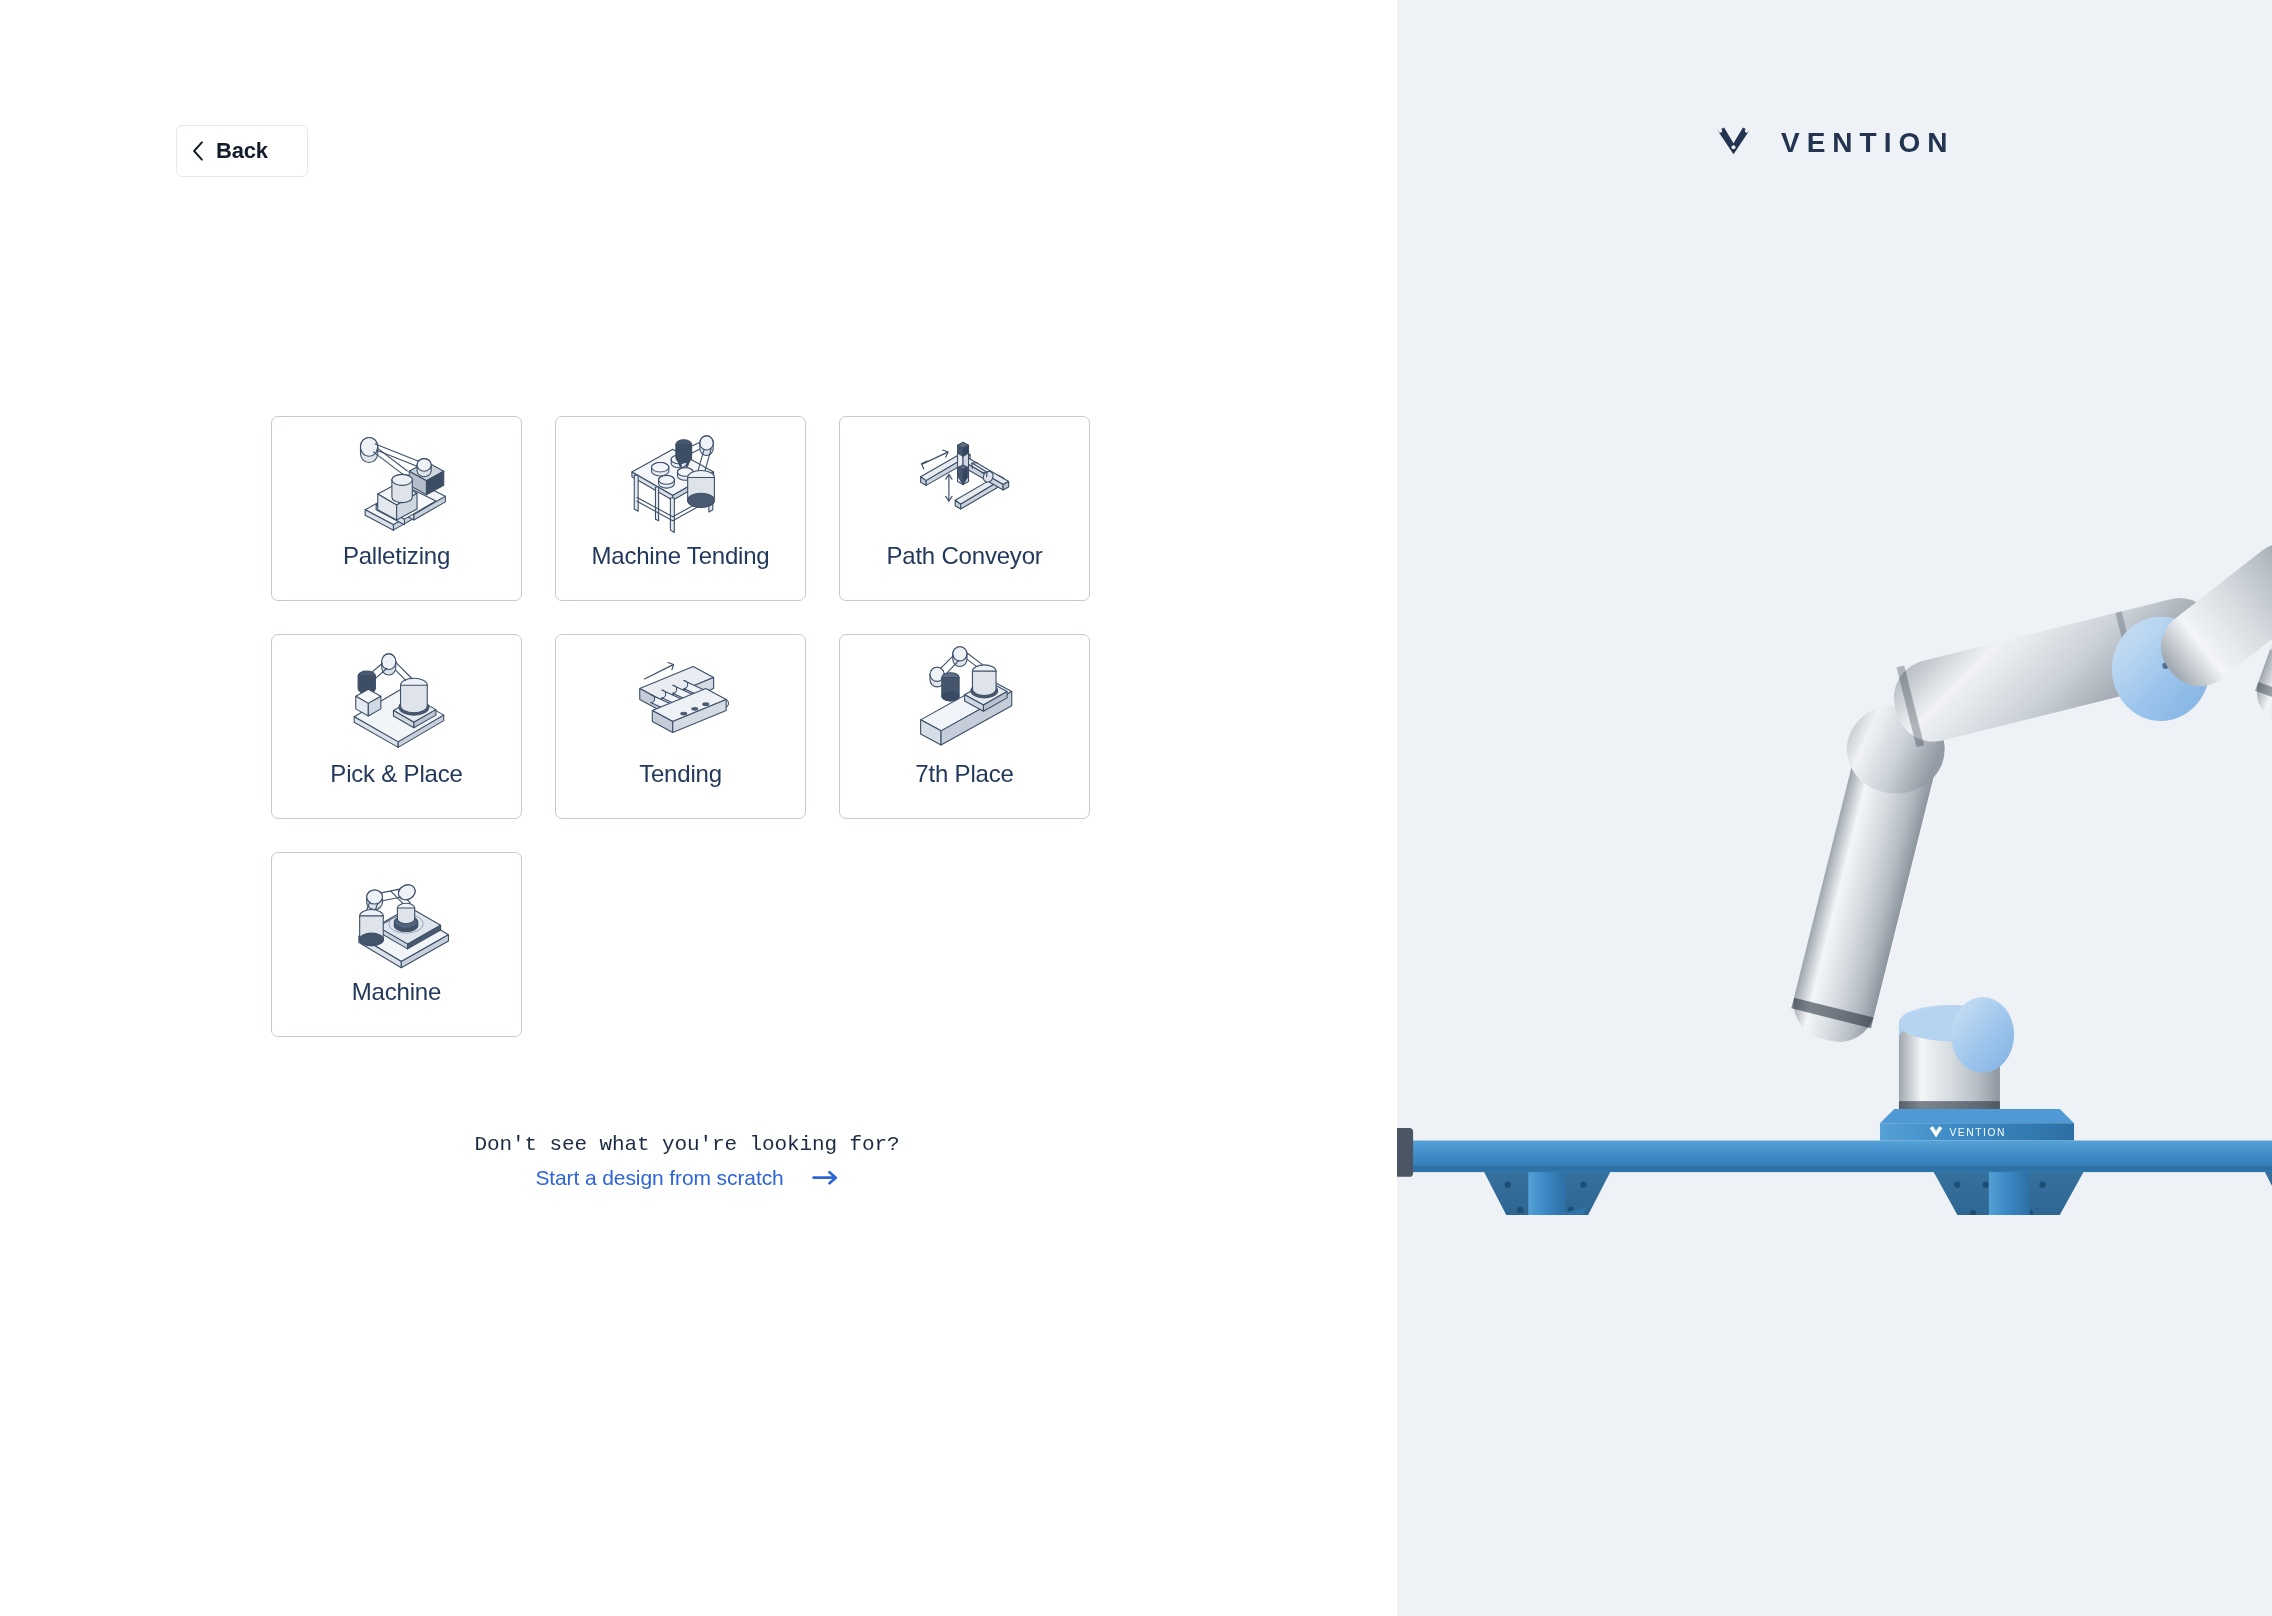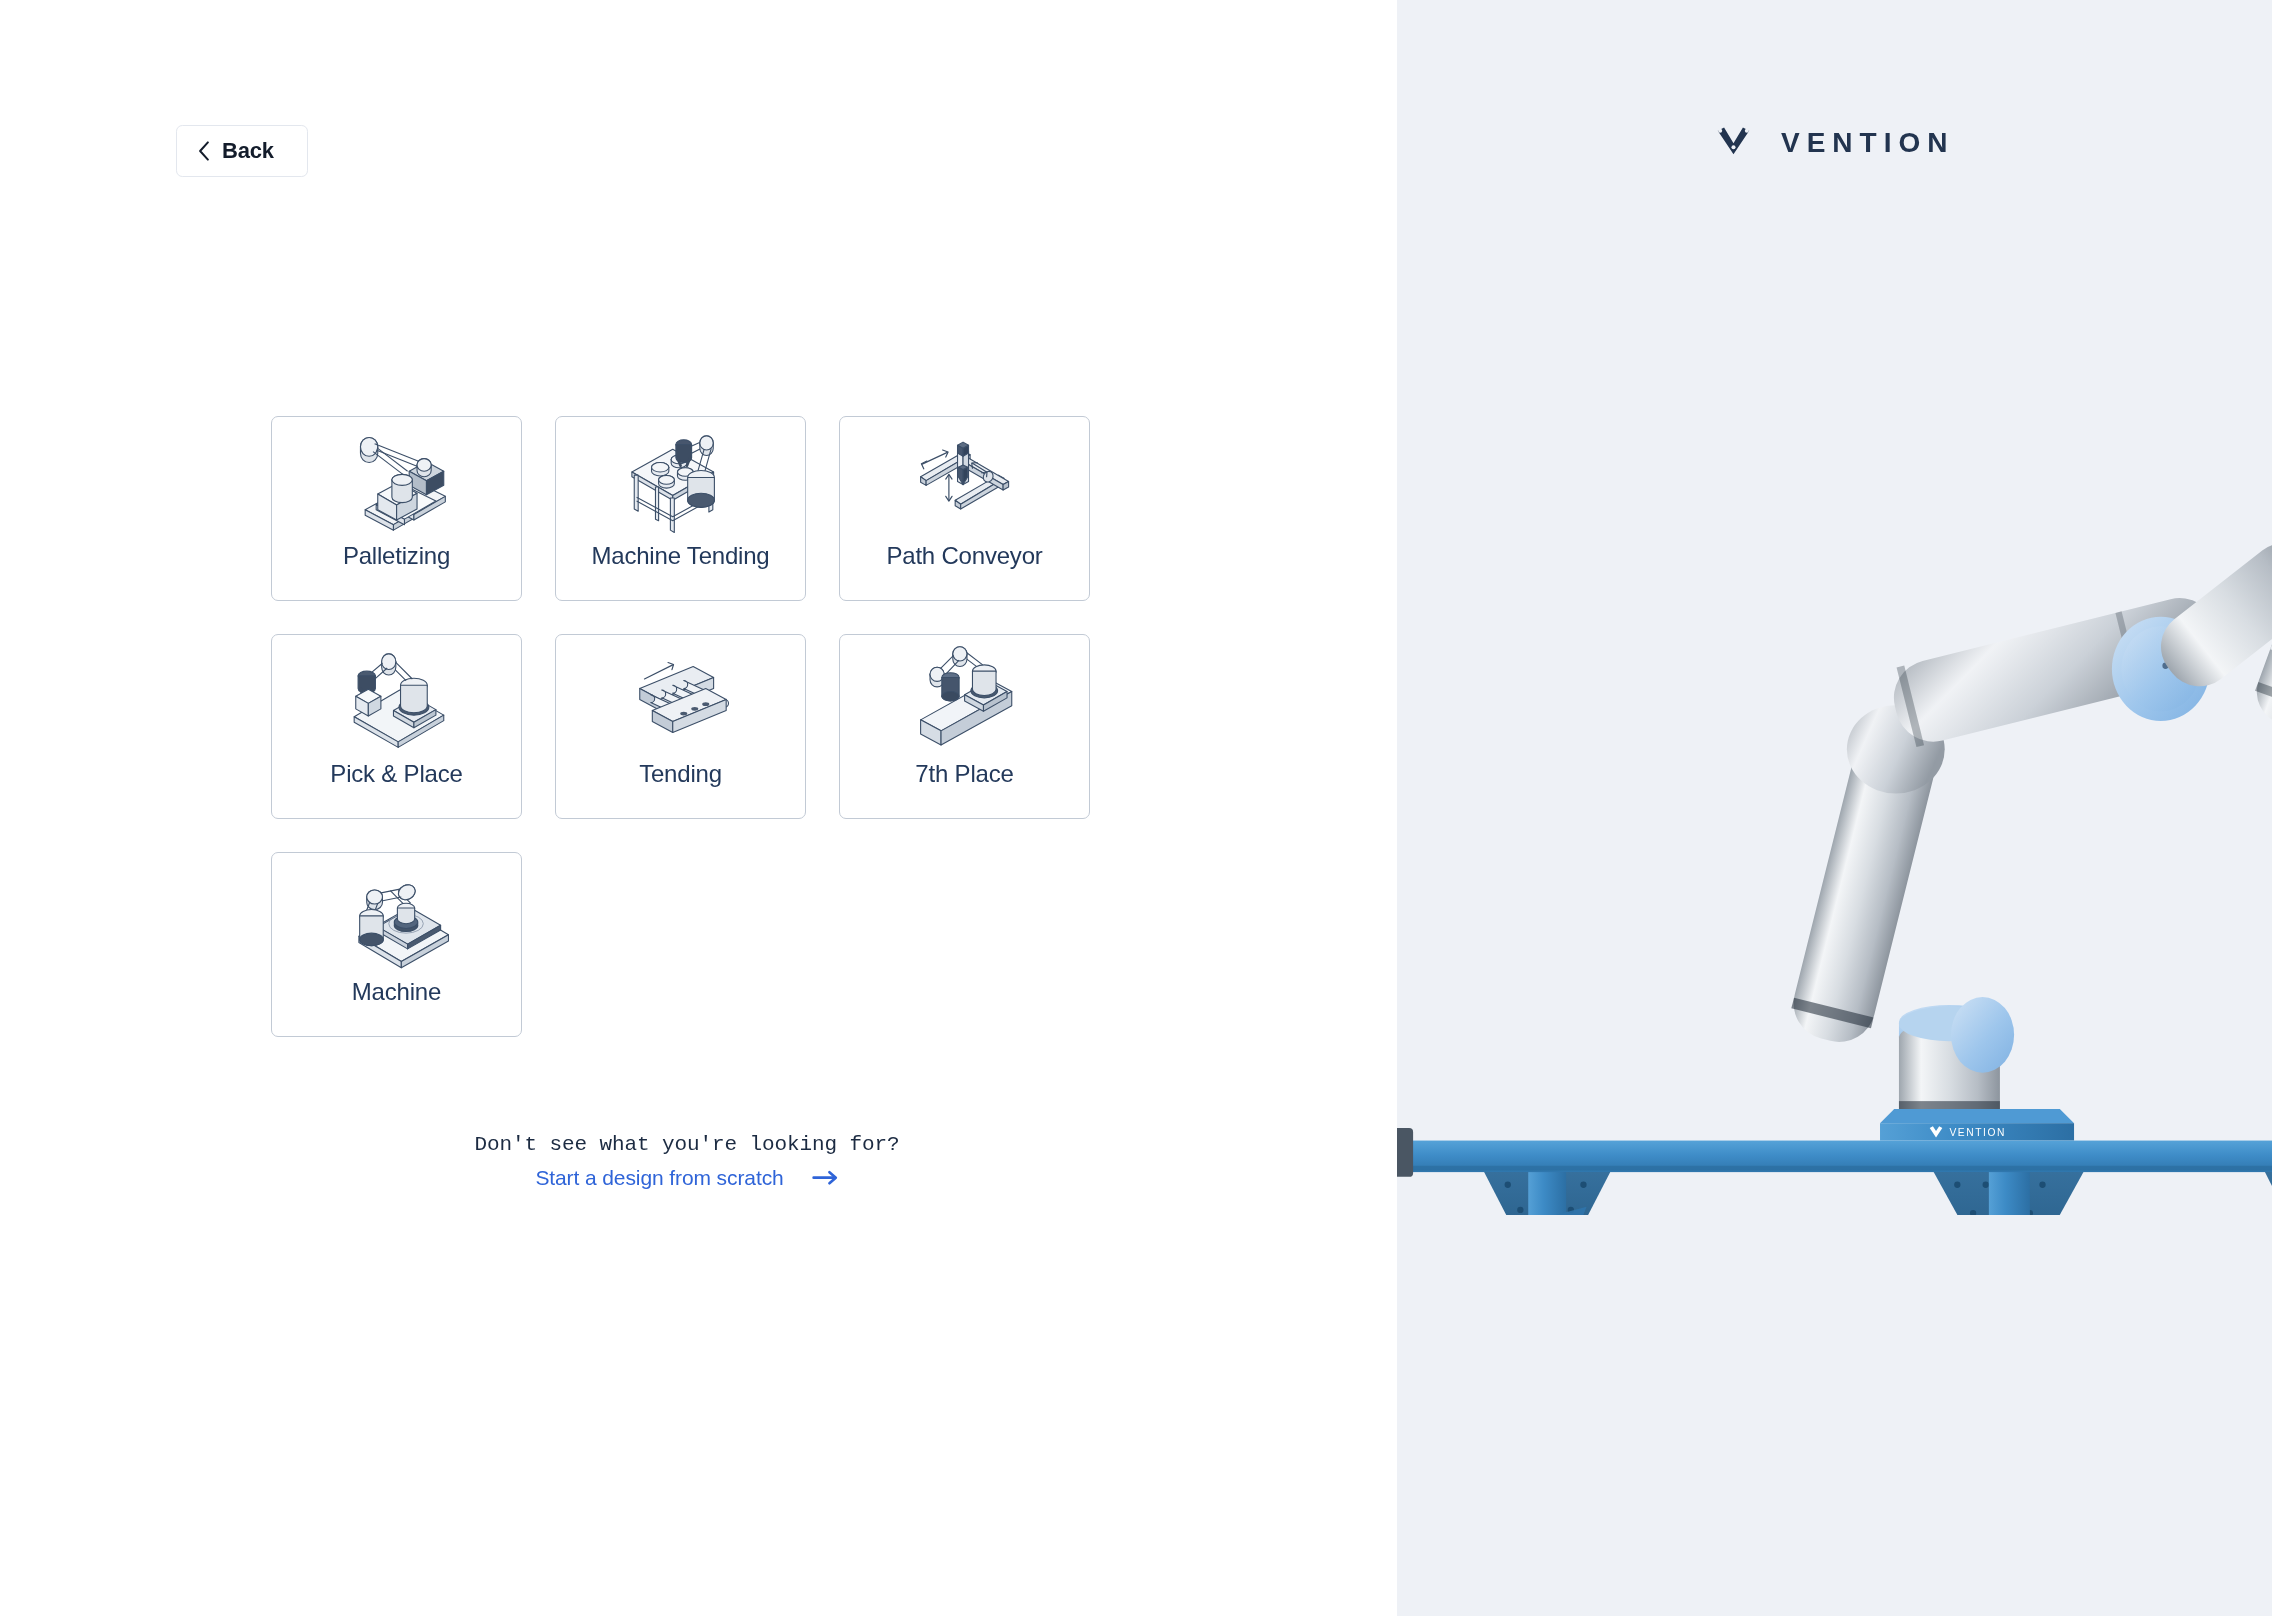--- a/index.html
+++ b/index.html
@@ -33,21 +33,21 @@
     left: 176px;
     top: 125px;
     width: 132px;
     height: 52px;
     border: 1.2px solid #e3e7ee;
     border-radius: 6.3px;
     background: #ffffff;
     display: flex;
     align-items: center;
     gap: 11px;
-    padding-left: 20px;
+    padding-left: 14px;
     cursor: pointer;
   }
   .chev-icon { width: 14px; height: 22px; display: block; flex: 0 0 auto; }
   .back-label {
     font-size: 22px;
     font-weight: bold;
     color: #131c2b;
     letter-spacing: -0.2px;
     line-height: 1;
   }

